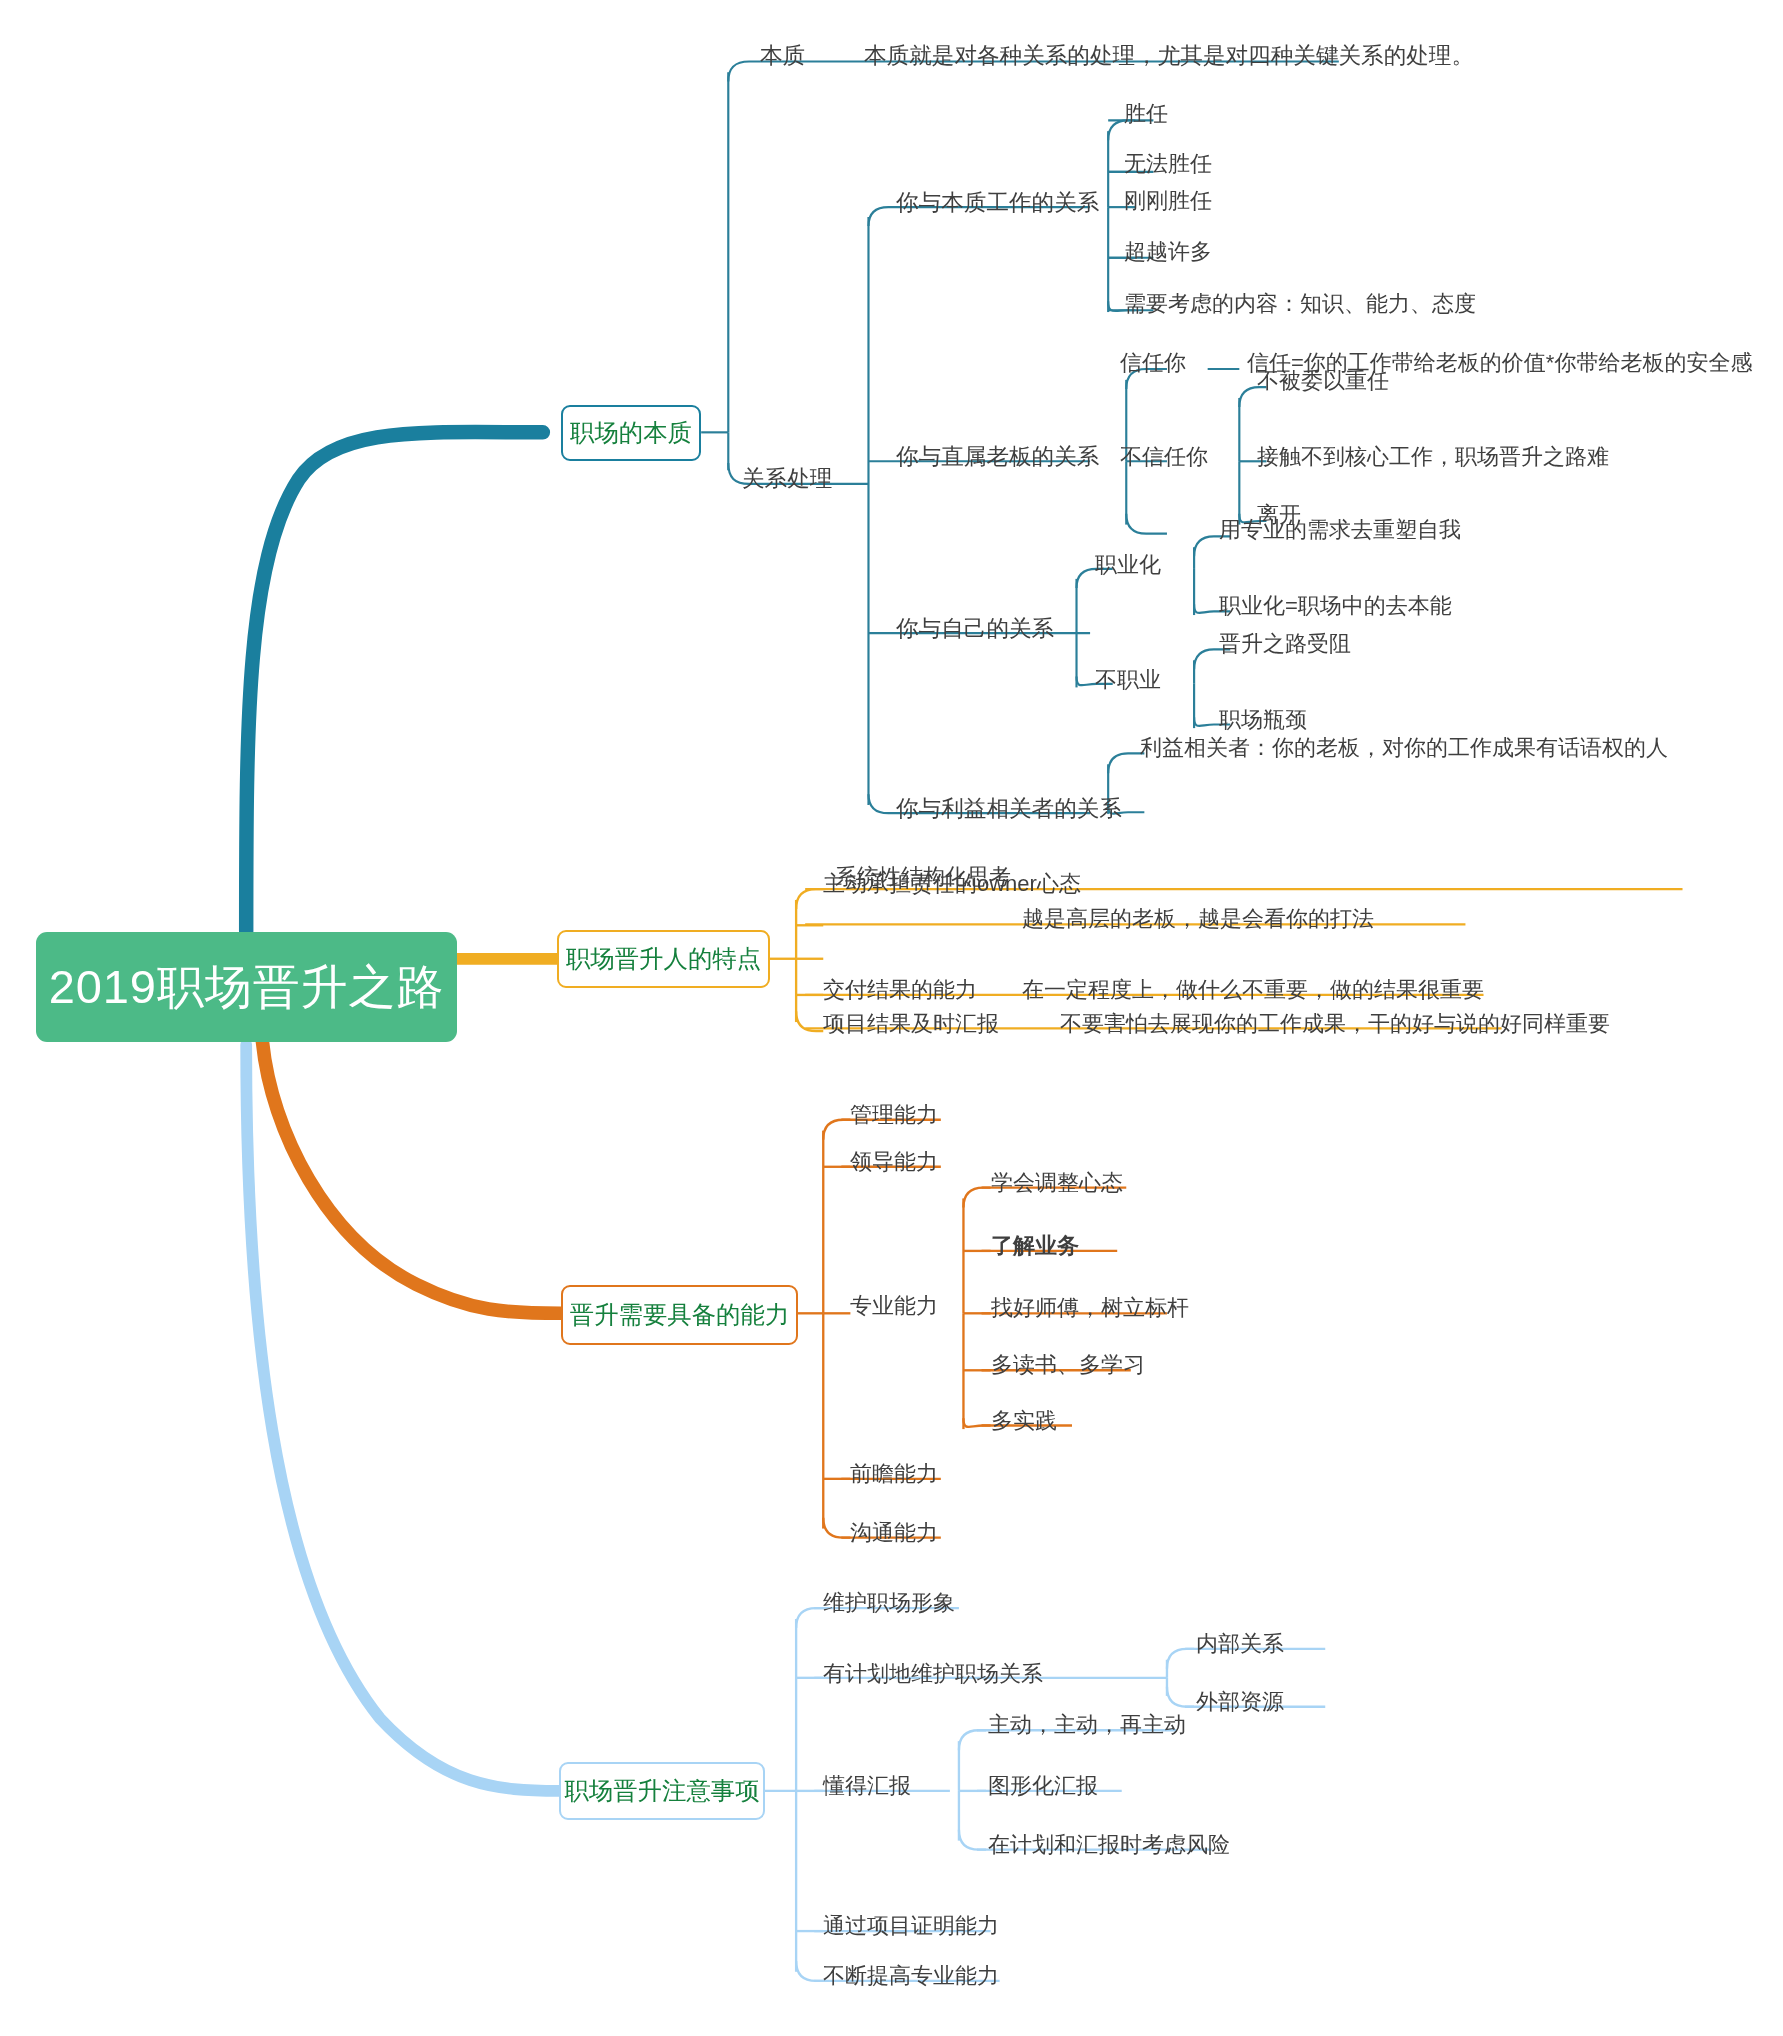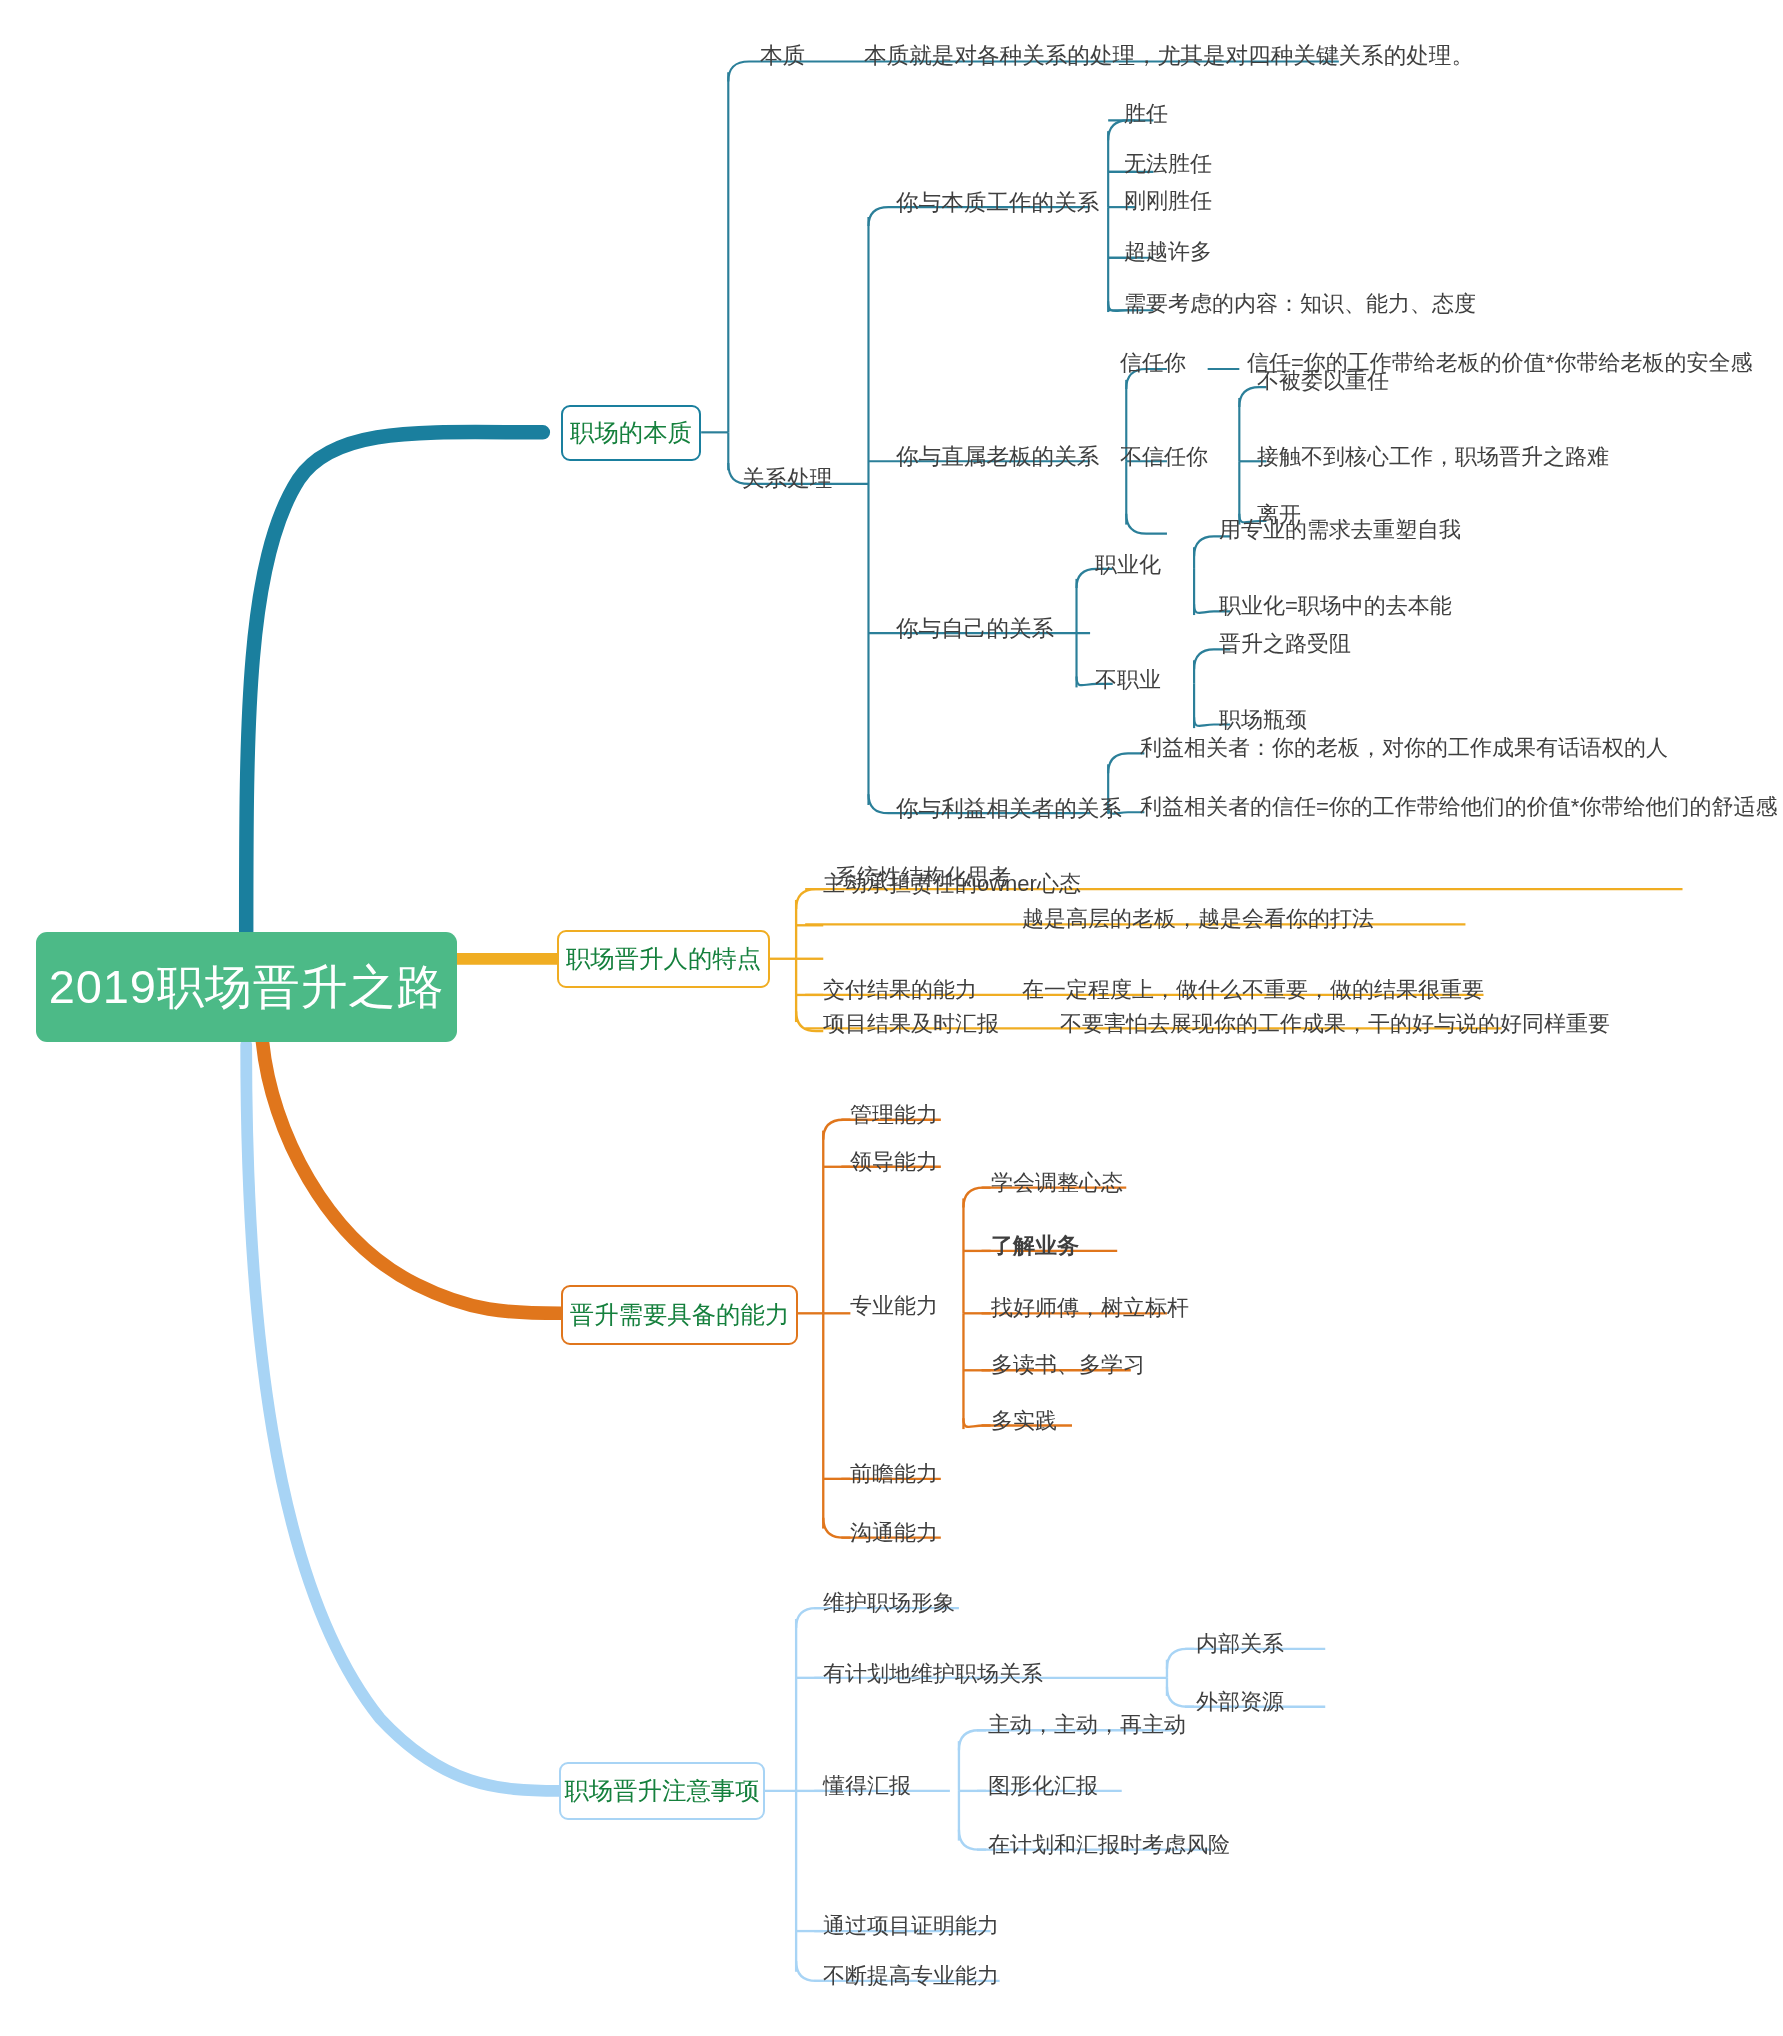--- a/index.html
+++ b/index.html
@@ -239,21 +239,20 @@
   <div class="leaf" style="left:896px;top:616px;">你与自己的关系</div>
   <div class="leaf sm" style="left:1095px;top:552px;">职业化</div>
   <div class="leaf sm" style="left:1219px;top:517px;">用专业的需求去重塑自我</div>
   <div class="leaf sm" style="left:1219px;top:593px;">职业化=职场中的去本能</div>
   <div class="leaf sm" style="left:1095px;top:667px;">不职业</div>
   <div class="leaf sm" style="left:1219px;top:631px;">晋升之路受阻</div>
   <div class="leaf sm" style="left:1219px;top:707px;">职场瓶颈</div>
 
   <div class="leaf" style="left:896px;top:796px;">你与利益相关者的关系</div>
   <div class="leaf sm" style="left:1140px;top:735px;">利益相关者：你的老板，对你的工作成果有话语权的人</div>
-  <div class="leaf sm" style="left:1140px;top:794px;">利益相关者的信任=你的工作带给他们的价值*你带给他们的舒适感</div>
 
   <div class="branch-node amber" style="left:557px;top:930px;width:213px;height:58px;">职场晋升人的特点</div>
 
   <div class="leaf sm" style="left:823px;top:871px;">主动承担责任的owner心态</div>
 
   <div class="leaf sm" style="left:823px;top:864px;margin-left:12px;">系统性结构化思考</div>
   <div class="leaf sm" style="left:1022px;top:906px;">越是高层的老板，越是会看你的打法</div>
 
   <div class="leaf sm" style="left:823px;top:977px;">交付结果的能力</div>
   <div class="leaf sm" style="left:1022px;top:977px;">在一定程度上，做什么不重要，做的结果很重要</div>

